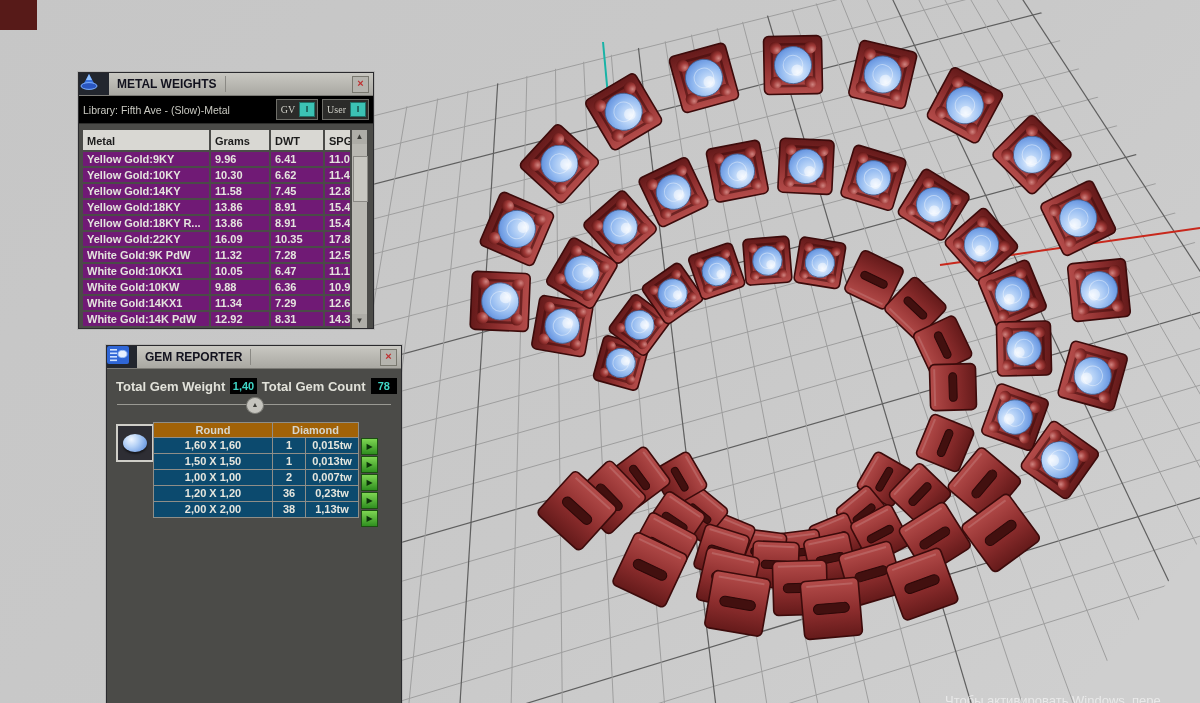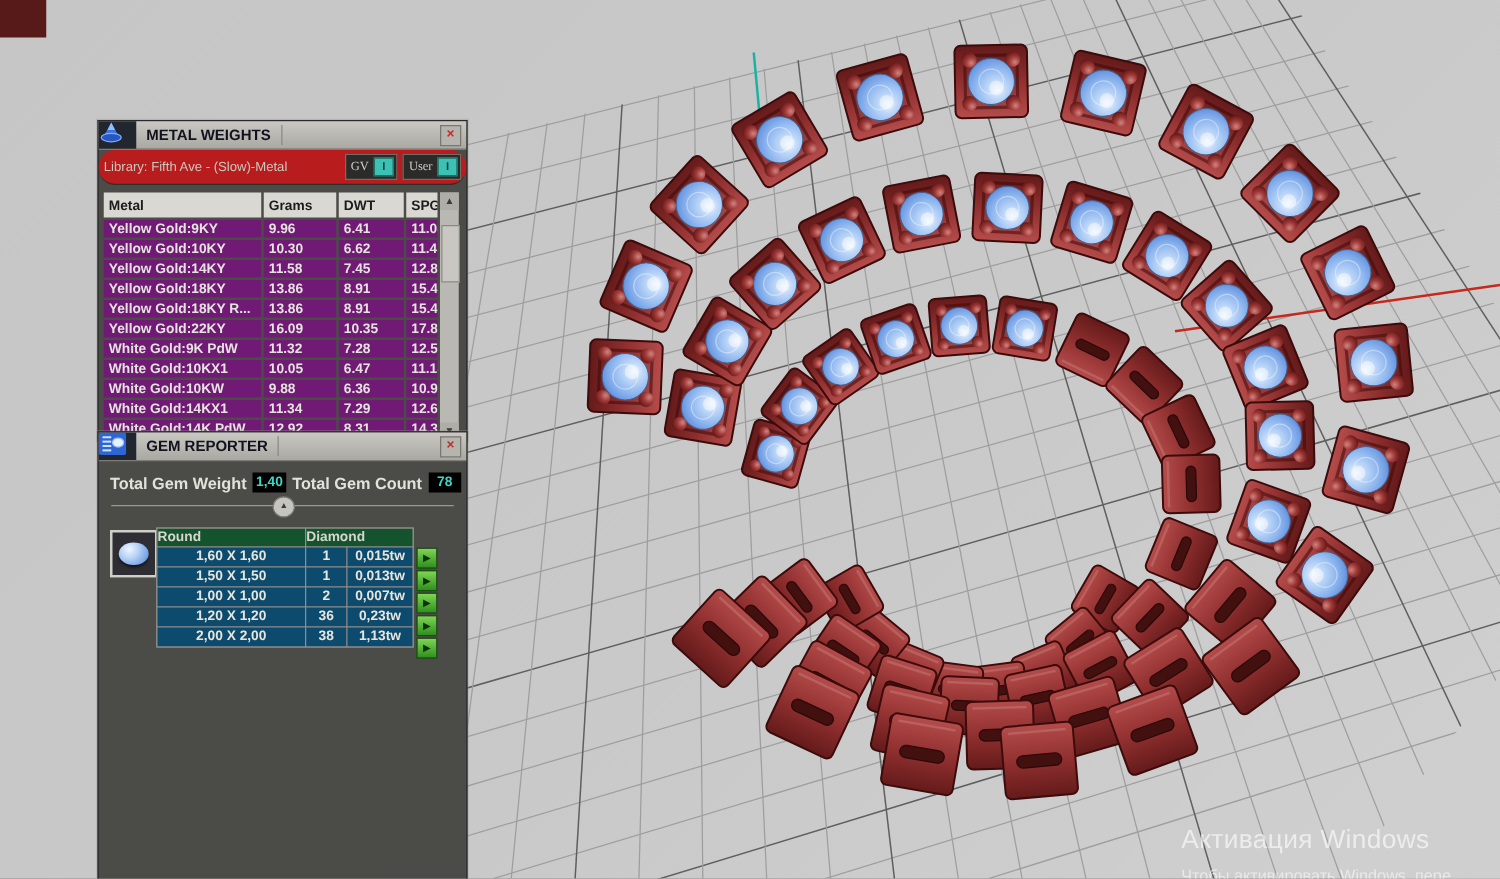--- a/index.html
+++ b/index.html
@@ -20,22 +20,22 @@
     border-bottom:1px solid #7c7b76;}
   .tbar .icon{width:30px;height:22px;background:#22262e;display:flex;
     align-items:center;justify-content:center;flex:0 0 auto;}
   .tbar .ttl{font-size:12px;font-weight:bold;color:#12121e;line-height:22px;
     padding:0 8px;flex:0 0 auto;}
   .tbar .sp{flex:1;border-left:1px solid #8a8984;margin:3px 0;}
   .xbtn{width:15px;height:15px;margin:3px 4px 0 0;background:#b5b4ae;
     border:1px solid #79786f;color:#c03030;font-size:11px;font-weight:bold;
     line-height:13px;text-align:center;cursor:default;}
   
-  .librow{display:flex;align-items:center;height:27px;background:#b91c1c;
-    border-bottom:1px solid #2e2e2c;padding:0 4px;border-radius:13px;}
+  .librow{display:flex;align-items:center;height:27px;background:#000000;
+    border-bottom:1px solid #2e2e2c;padding:0 4px;}
   .librow .lbl{font-size:10.5px;color:#c9c9c1;flex:1;white-space:nowrap;overflow:hidden;}
   .tgl{display:flex;align-items:center;background:#2b2b29;border:1px solid #6e6e68;
     height:17px;padding:1px 2px 1px 4px;gap:4px;margin-left:4px;}
   .tgl .tlabel{font-size:10px;color:#cfcfc7;font-family:Liberation Serif, serif;}
   .tgl .sw{width:14px;height:13px;background:#3cc2b4;color:#123c38;font-size:9px;
     font-weight:bold;text-align:center;line-height:13px;border:1px solid #1f6f66;}
   
   .mwtable{position:absolute;left:4px;top:57px;width:267px;display:grid;
     grid-template-columns:126px 58px 52px 25px;gap:2px;}
   .mwtable .h{background:#d9d8d3;color:#1b1b1b;font-size:11px;font-weight:bold;
@@ -70,22 +70,22 @@
   
   .gemwrap{position:relative;margin-top:10px;height:120px;}
   .gemicon{position:absolute;left:9px;top:2px;width:34px;height:34px;background:#2e2e34;
     border:2px solid #cfcec8;display:flex;align-items:center;justify-content:center;}
   .gemicon .stone{width:24px;height:18px;border-radius:50%;
     background:radial-gradient(circle at 35% 30%,#f0f6ff 0%,#b9d4f7 35%,#7fa9e8 70%,#4f7ac7 100%);
     box-shadow:0 2px 2px rgba(0,0,0,.5);}
   .gemtable{position:absolute;left:46px;top:0;display:grid;
     grid-template-columns:118px 32px 52px;gap:1px;background:#8f8e88;
     border:1px solid #8f8e88;width:max-content;}
-  .gemtable .gh{background:#14532d;color:#d6d6ce;font-size:11px;font-weight:bold;
-    height:14px;line-height:14px;}
+  .gemtable .gh{background:#a16207;color:#d6d6ce;font-size:11px;font-weight:bold;
+    height:14px;line-height:14px;text-align:center;}
   .gemtable .gh.sp2{grid-column:2/4;}
   .gemtable .gc{background:#0c4a6e;color:#e6e6de;font-size:11px;font-weight:bold;
     height:15px;line-height:15px;text-align:center;white-space:nowrap;}
   .gbtncol{position:absolute;left:254px;top:16px;}
   .gbtncol .gbtn{margin-bottom:1px;}
 </style>
 </head>
 <body>
 
 <div id="screen">
@@ -665,25 +665,24 @@
           <circle cx="0" cy="0" r="9.860000000000001" fill="none" stroke="rgba(255,255,255,.4)" stroke-width="1"></circle>
           <circle cx="-4.0600000000000005" cy="-5.22" r="5.800000000000001" fill="rgba(255,255,255,.45)"></circle>
           <circle cx="-17.4" cy="-17.4" r="6.09" fill="url(#beadG)"></circle>
           <circle cx="17.4" cy="-17.4" r="6.09" fill="url(#beadG)"></circle>
           <circle cx="-17.4" cy="17.4" r="6.09" fill="url(#beadG)"></circle>
           <circle cx="17.4" cy="17.4" r="6.09" fill="url(#beadG)"></circle>
         </g>
       </g>
   </svg>
 
-  <div class="wm1">Активация Windows</div>
   <div class="wm2">Чтобы активировать Windows, пере</div>
   <div class="corner-swatch"></div>
 
-  <div class="panel" style="top:96px;height:255px;">
+  <div class="panel" style="top:72px;height:255px;">
     <div class="tbar">
       <div class="icon">
         <svg width="20" height="18" viewBox="0 0 20 18">
           <polygon points="10,1 16,12 4,12" fill="#3a72e0"></polygon>
           <ellipse cx="10" cy="13" rx="8" ry="3.4" fill="#2a56c0" stroke="#7db0ff" stroke-width="1"></ellipse>
           <polygon points="10,1 13,7 7,7" fill="#8fc0ff"></polygon>
         </svg>
       </div>
       <div class="ttl">METAL WEIGHTS</div>
       <div class="sp"></div>
@@ -773,21 +772,21 @@
           <div class="c">14.37</div>
         </div>
       </div>
     <div class="sbar">
       <div class="sarr" style="top:0;">▲</div>
       <div class="sthumb"></div>
       <div class="sarr" style="bottom:0;">▼</div>
     </div>
   </div>
 
-  <div class="panel" style="top:345px;height:357px;">
+  <div class="panel" style="top:345px;height:357px;margin-left:28px;">
     <div class="tbar">
       <div class="icon">
         <svg width="22" height="18" viewBox="0 0 22 18">
           <rect x="0" y="0" width="22" height="18" rx="2" fill="#2f66d6"></rect>
           <rect x="3" y="3" width="7" height="1.6" fill="#cfe2ff"></rect>
           <rect x="3" y="6.5" width="7" height="1.6" fill="#cfe2ff"></rect>
           <rect x="3" y="10" width="7" height="1.6" fill="#cfe2ff"></rect>
           <rect x="3" y="13.5" width="7" height="1.6" fill="#cfe2ff"></rect>
           <ellipse cx="15.5" cy="8" rx="4.5" ry="3.6" fill="#e8f1ff" stroke="#9cbef5"></ellipse>
         </svg>

